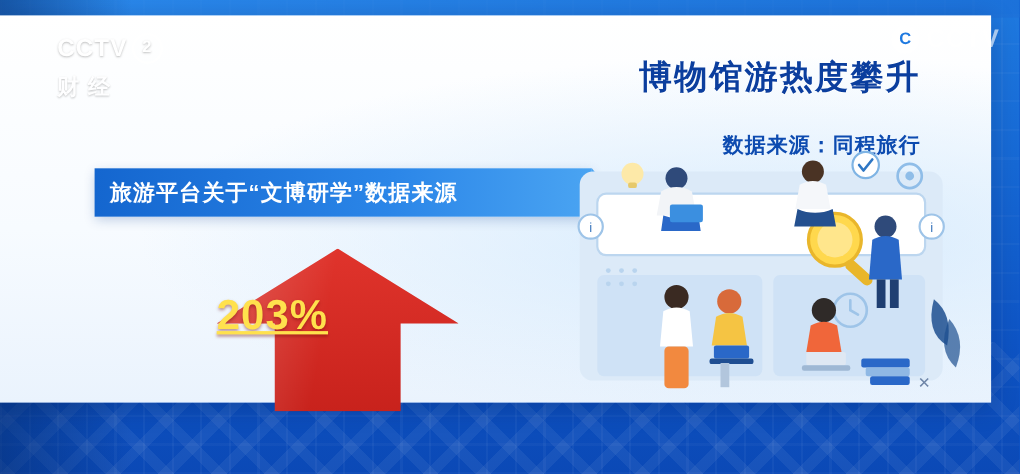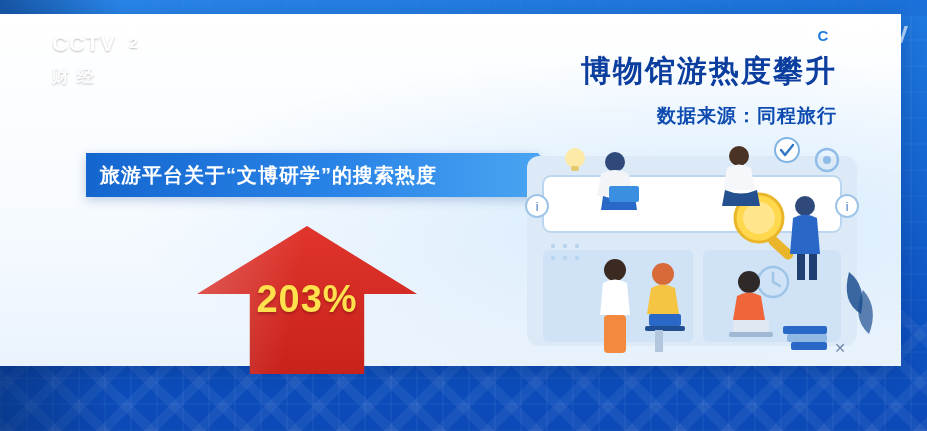--- a/index.html
+++ b/index.html
@@ -59,21 +59,21 @@
   .cctv .c-main{
     font-size:22px;letter-spacing:1px;font-weight:700;line-height:1;
     text-shadow:0 1px 2px rgba(0,0,0,.25);
     display:flex;align-items:center;gap:4px;
   }
   .cctv .c-circle{
     display:inline-block;width:24px;height:24px;border:2px solid #ffffff;border-radius:50%;
     font-size:15px;line-height:21px;text-align:center;font-weight:700;
   }
   .cctv .c-sub{
-    margin-top:7px;font-size:17px;letter-spacing:8px;font-weight:700;opacity:.96;
+    margin-top:7px;font-size:20px;letter-spacing:8px;font-weight:700;opacity:.96;
     text-shadow:0 1px 2px rgba(0,0,0,.25);
   }
 
   
   .watermark{
     position:absolute;right:18px;top:22px;display:flex;align-items:center;gap:6px;
     color:rgba(255,255,255,.62);font-size:23px;font-weight:700;letter-spacing:1px;
   }
   .watermark .wm-badge{
     width:26px;height:26px;border-radius:50%;background:rgba(255,255,255,.55);
@@ -83,21 +83,21 @@
   
   .headline{
     position:absolute;right:64px;top:40px;text-align:right;
   }
   .headline .h-title{
     font-size:30px;font-weight:700;color:#0b3e9e;letter-spacing:2px;line-height:1.1;
     text-shadow:0 1px 0 rgba(255,255,255,.8);
     font-family:Liberation Serif, serif;
   }
   .headline .h-sub{
-    margin-top:16px;font-size:19px;font-weight:700;color:#0d4bb0;letter-spacing:1px;
+    margin-top:32px;font-size:19px;font-weight:700;color:#0d4bb0;letter-spacing:1px;
   }
 
   
   .banner{
     position:absolute;left:86px;top:139px;width:452px;height:44px;
     background:linear-gradient(90deg,#1466cf 0%,#2b86e8 60%,#4aa4f2 100%);
     display:flex;align-items:center;
     box-shadow:0 3px 10px rgba(10,60,140,.25);
   }
   .banner .banner-text{
@@ -117,23 +117,24 @@
     background:linear-gradient(180deg,#e0342c 0%,#c8221c 100%);
     clip-path:polygon(50% 0%, 100% 46%, 76% 46%, 76% 100%, 24% 100%, 24% 46%, 0% 46%);
     filter:drop-shadow(0 3px 6px rgba(80,10,10,.35));
   }
   .arrow-gloss{
     position:absolute;inset:0;
     background:linear-gradient(100deg, rgba(255,255,255,.22) 0%, rgba(255,255,255,0) 45%);
     clip-path:polygon(50% 0%, 100% 46%, 76% 46%, 76% 100%, 24% 100%, 24% 46%, 0% 46%);
   }
   .arrow-pct{
-    position:absolute;left:0;right:0;top:52px;text-align:center;
+    position:absolute;left:0;right:0;top:40px;text-align:left;
     color:#ffe14d;font-size:38px;font-weight:700;letter-spacing:1px;
     text-shadow:0 2px 3px rgba(110,10,10,.45);
+    text-decoration:underline;
   }
   .arrow-label{
     position:absolute;left:0;right:0;top:86px;text-align:center;
     color:#ffffff;font-size:22px;font-weight:700;letter-spacing:3px;
   }
 
   
   .illus{position:absolute;left:497px;top:116px;width:390px;height:250px;}
   .close-x{
     position:absolute;right:55px;bottom:10px;color:#6f86a8;font-size:14px;
@@ -158,21 +159,21 @@
 
   <div class="panel">
     <div class="panel-soft"></div>
 
     <div class="headline">
       <div class="h-title">博物馆游热度攀升</div>
       <div class="h-sub">数据来源：同程旅行</div>
     </div>
 
     <div class="banner">
-      <span class="banner-text">旅游平台关于“文博研学”的搜索热度</span>
+      <span class="banner-text">旅游平台关于“文博研学”数据来源</span>
     </div>
 
     <div class="arrow-wrap">
       <div class="arrow-shape"></div>
       <div class="arrow-gloss"></div>
       <div class="arrow-pct">203%</div>
     </div>
 
     <div class="illus">
       <svg width="390" height="250" viewBox="0 0 390 250" xmlns="http://www.w3.org/2000/svg">

